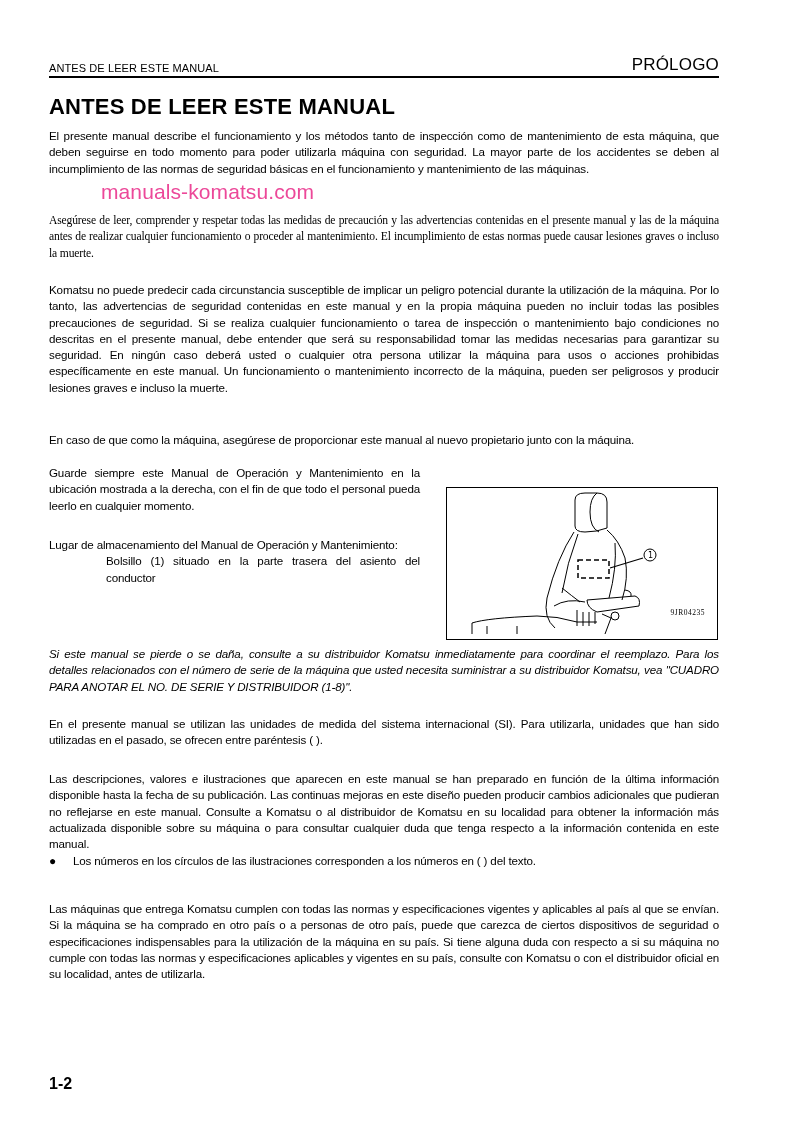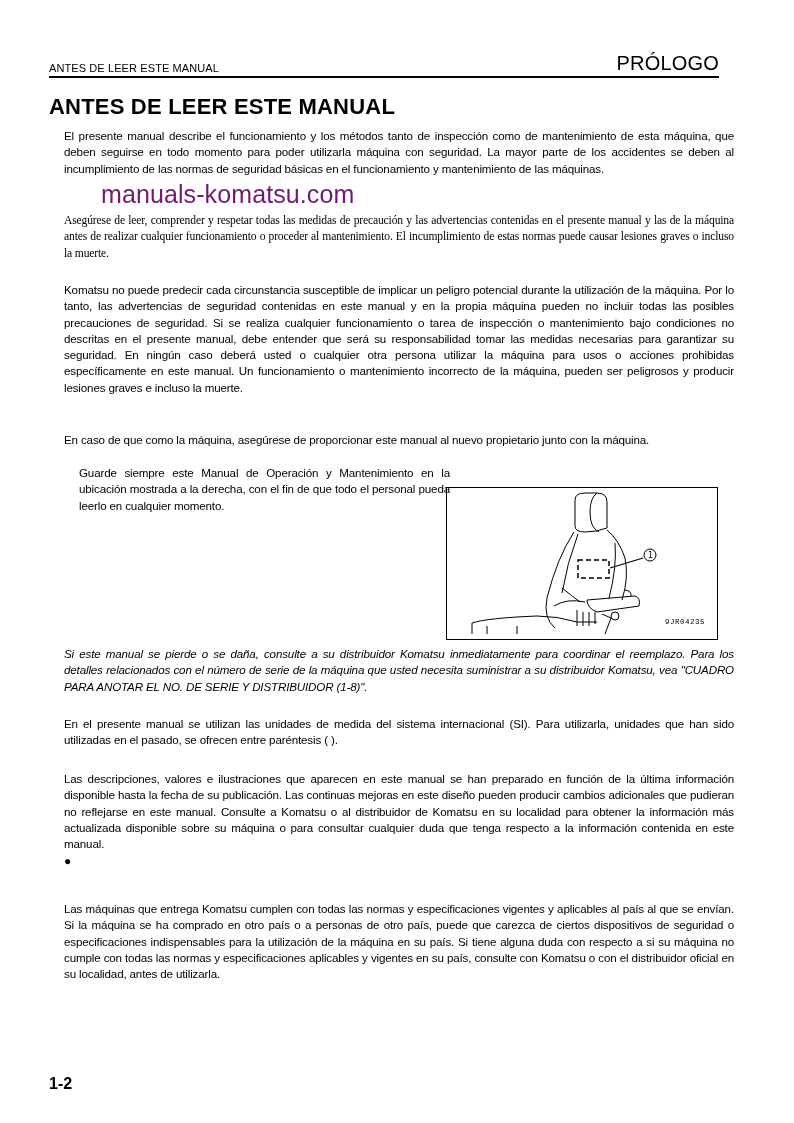--- a/index.html
+++ b/index.html
@@ -8,44 +8,44 @@
       font-family: "Liberation Sans", sans-serif; color: #000;
     }
     .running-header {
       position: absolute; left: 49px; top: 52px; width: 670px; height: 24px;
       border-bottom: 2px solid #000;
     }
     .running-header .left {
       position: absolute; left: 0; bottom: 2px; font-size: 11px; letter-spacing: 0.1px;
     }
     .running-header .right {
-      position: absolute; right: 0; bottom: 1px; font-size: 20px; letter-spacing: 0.2px;
+      position: absolute; right: 0; bottom: 1px; font-size: 17px; letter-spacing: 0.2px;
     }
     .page-title {
       position: absolute; left: 49px; top: 94px; margin: 0;
       font-size: 22px; font-weight: bold; letter-spacing: 0.2px;
     }
     .para {
-      position: absolute; left: 64px; width: 670px; margin: 0;
+      position: absolute; left: 49px; width: 670px; margin: 0;
       font-size: 11.6px; line-height: 16.3px; text-align: justify;
       letter-spacing: -0.15px;
     }
     .para.narrow { width: 371px; }
     .indent { padding-left: 57px; }
     .watermark {
-      position: absolute; left: 101px; top: 180px; font-size: 25px;
-      color: #701a75; letter-spacing: 0.1px;
+      position: absolute; left: 101px; top: 180px; font-size: 21px;
+      color: #ec4899; letter-spacing: 0.1px;
     }
     .figure {
       position: absolute; left: 446px; top: 487px; width: 272px; height: 153px;
       border: 1px solid #000; box-sizing: border-box;
     }
     .figure svg { position: absolute; left: 0; top: 0; }
     .fig-code {
-      position: absolute; right: 12px; bottom: 13px; font-family: Liberation Mono, monospace;
+      position: absolute; right: 12px; bottom: 22px; font-family: Liberation Serif, serif;
       font-size: 7.5px; letter-spacing: 0.5px;
     }
     .bullet-row { display: flex; }
     .bullet-dot { width: 24px; flex: none; font-size: 12px; line-height: 16px; }
     .page-number {
       position: absolute; left: 49px; top: 1075px; font-size: 16px; font-weight: bold;
     }
   </style>
 </head>
 <body>
@@ -60,23 +60,25 @@
 <p class="para" style="top:128px;">El presente manual describe el funcionamiento y los métodos tanto de inspección como de mantenimiento de esta máquina, que deben seguirse en todo momento para poder utilizarla máquina con seguridad. La mayor parte de los accidentes se deben al incumplimiento de las normas de seguridad básicas en el funcionamiento y mantenimiento de las máquinas.</p>
 
 <div class="watermark">manuals-komatsu.com</div>
 
 <p class="para" style="top:213px;font-family:Liberation Serif, serif;">Asegúrese de leer, comprender y respetar todas las medidas de precaución y las advertencias contenidas en el presente manual y las de la máquina antes de realizar cualquier funcionamiento o proceder al mantenimiento. El incumplimiento de estas normas puede causar lesiones graves o incluso la muerte.</p>
 
 <p class="para" style="top:282px;">Komatsu no puede predecir cada circunstancia susceptible de implicar un peligro potencial durante la utilización de la máquina. Por lo tanto, las advertencias de seguridad contenidas en este manual y en la propia máquina pueden no incluir todas las posibles precauciones de seguridad. Si se realiza cualquier funcionamiento o tarea de inspección o mantenimiento bajo condiciones no descritas en el presente manual, debe entender que será su responsabilidad tomar las medidas necesarias para garantizar su seguridad. En ningún caso deberá usted o cualquier otra persona utilizar la máquina para usos o acciones prohibidas específicamente en este manual. Un funcionamiento o mantenimiento incorrecto de la máquina, pueden ser peligrosos y producir lesiones graves e incluso la muerte.</p>
 
 <p class="para" style="top:432px;">En caso de que como la máquina, asegúrese de proporcionar este manual al nuevo propietario junto con la máquina.</p>
 
-<p class="para narrow" style="top:465px;margin-left:15px;">Guarde siempre este Manual de Operación y Mantenimiento en la ubicación mostrada a la derecha, con el fin de que todo el personal pueda leerlo en cualquier momento.</p>
+<p class="para narrow" style="top:465px;">Guarde siempre este Manual de Operación y Mantenimiento en la ubicación mostrada a la derecha, con el fin de que todo el personal pueda leerlo en cualquier momento.</p>
 
 <div class="para narrow" style="top:537px;">
+  <div>Lugar de almacenamiento del Manual de Operación y Mantenimiento:</div>
+  <div class="indent">Bolsillo (1) situado en la parte trasera del asiento del conductor</div>
 </div>
 
 <div class="figure">
   <svg width="270" height="151" viewBox="0 0 270 151">
     <g fill="none" stroke="#000" stroke-width="1">
 
       <path d="M128 12 Q128 5 138 5 L150 5 Q160 5 160 14 L160 40 Q150 44 138 44 Q128 44 128 38 Z"></path>
       <path d="M150 5 Q143 10 143 24 Q143 40 152 44"></path>
 
       <path d="M127 44 Q110 70 100 110 Q96 130 108 140"></path>
@@ -108,19 +110,20 @@
 <p class="para" style="top:646px;font-style:italic;">Si este manual se pierde o se daña, consulte a su distribuidor Komatsu inmediatamente para coordinar el reemplazo. Para los detalles relacionados con el número de serie de la máquina que usted necesita suministrar a su distribuidor Komatsu, vea "CUADRO PARA ANOTAR EL NO. DE SERIE Y DISTRIBUIDOR (1-8)".</p>
 
 <p class="para" style="top:716px;">En el presente manual se utilizan las unidades de medida del sistema internacional (SI). Para utilizarla, unidades que han sido utilizadas en el pasado, se ofrecen entre paréntesis ( ).</p>
 
 <p class="para" style="top:771px;">Las descripciones, valores e ilustraciones que aparecen en este manual se han preparado en función de la última información disponible hasta la fecha de su publicación. Las continuas mejoras en este diseño pueden producir cambios adicionales que pudieran no reflejarse en este manual. Consulte a Komatsu o al distribuidor de Komatsu en su localidad para obtener la información más actualizada disponible sobre su máquina o para consultar cualquier duda que tenga respecto a la información contenida en este manual.</p>
 
 <div class="para" style="top:853px;">
   <div class="bullet-row">
     <span class="bullet-dot">●</span>
     <div>
+      <div>Los números en los círculos de las ilustraciones corresponden a los números en ( ) del texto.</div>
     </div>
   </div>
 </div>
 
 <p class="para" style="top:901px;">Las máquinas que entrega Komatsu cumplen con todas las normas y especificaciones vigentes y aplicables al país al que se envían. Si la máquina se ha comprado en otro país o a personas de otro país, puede que carezca de ciertos dispositivos de seguridad o especificaciones indispensables para la utilización de la máquina en su país. Si tiene alguna duda con respecto a si su máquina no cumple con todas las normas y especificaciones aplicables y vigentes en su país, consulte con Komatsu o con el distribuidor oficial en su localidad, antes de utilizarla.</p>
 
 <div class="page-number">1-2</div>
 
 </body></html>

